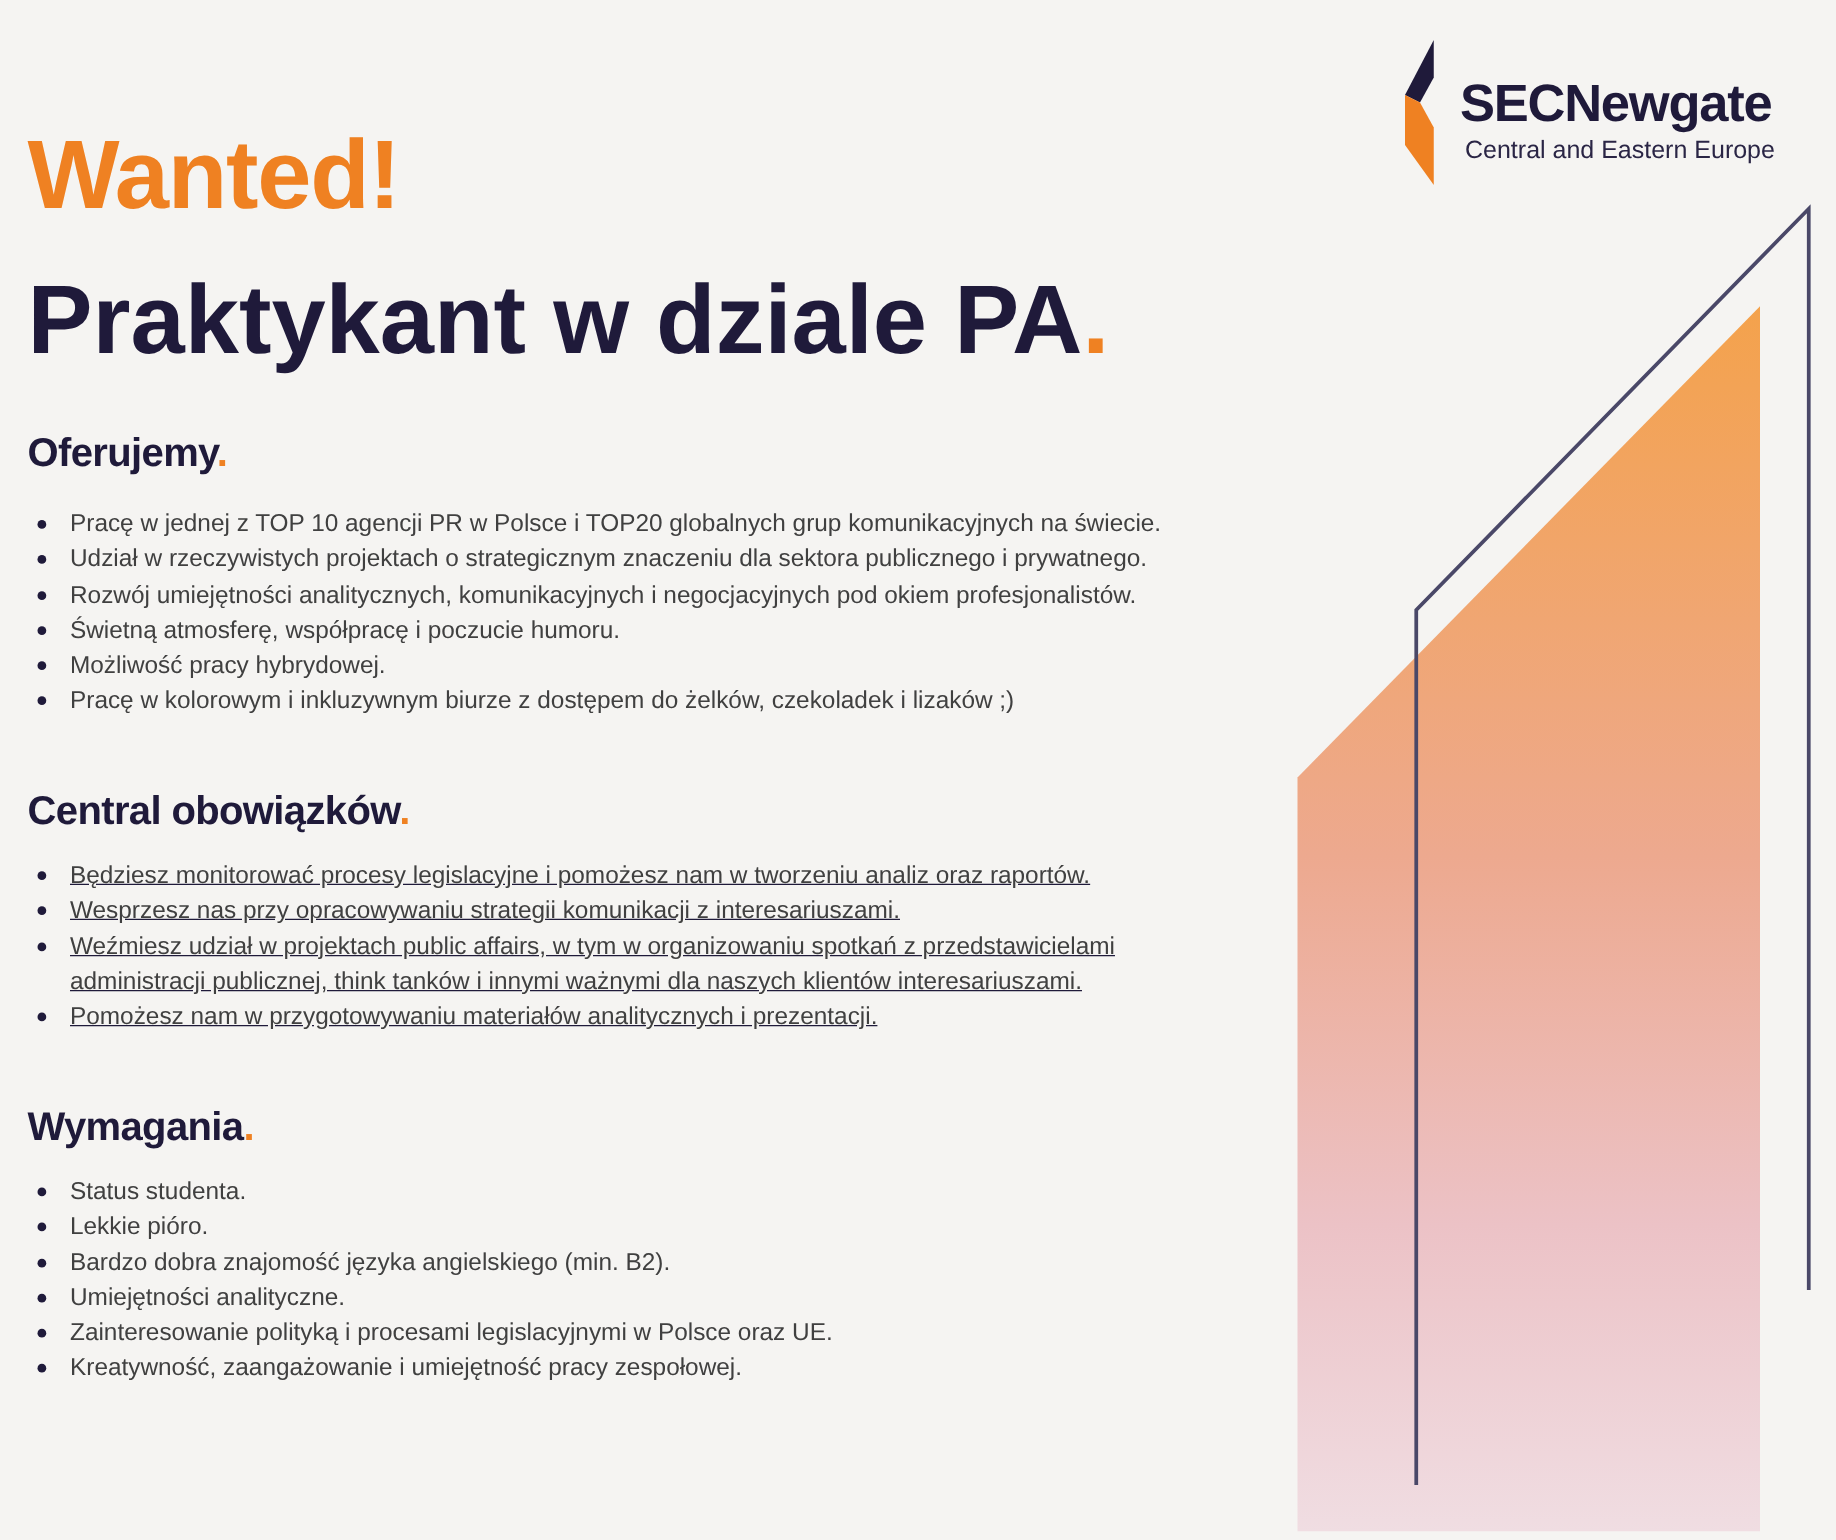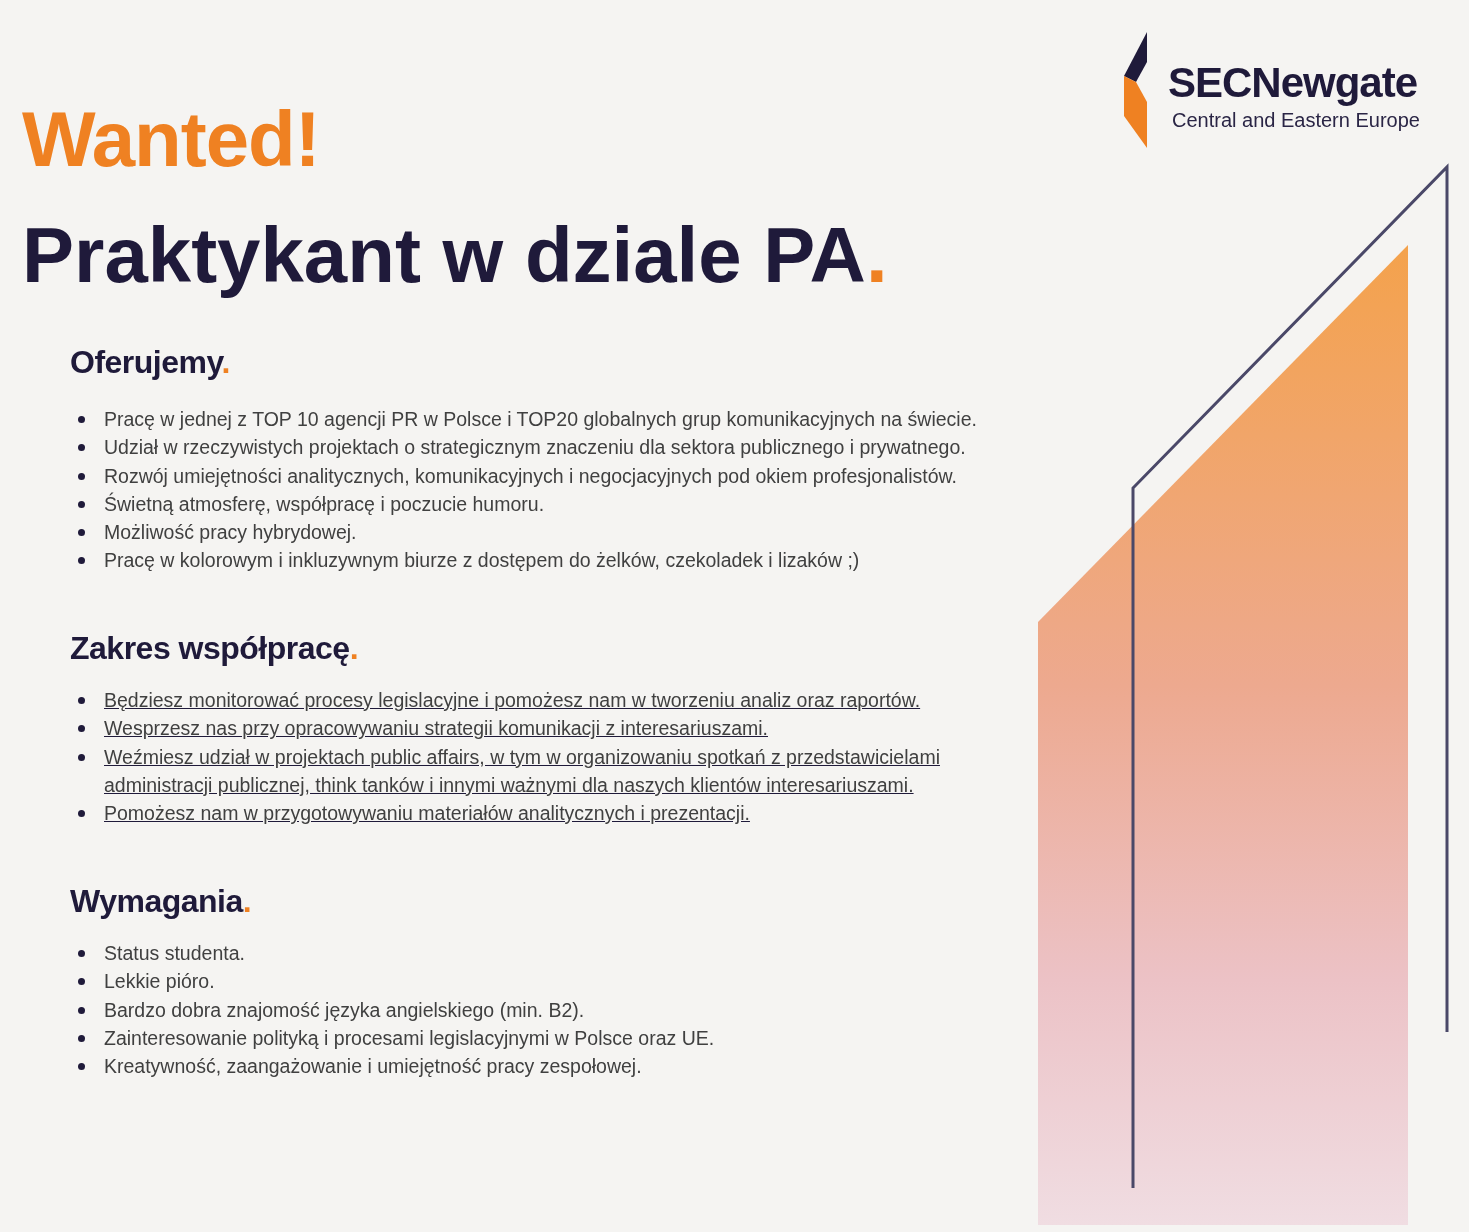--- a/index.html
+++ b/index.html
@@ -26,21 +26,21 @@
       position: absolute; left: 22px; top: 100px;
       font-size: 78px; font-weight: 700; color: #ef8122;
       line-height: 1; letter-spacing: -1px; text-align: right;
     }
     .job-title {
       position: absolute; left: 22px; top: 216px;
       font-size: 78px; font-weight: 700; color: #1f1a3a;
       line-height: 1; letter-spacing: 0px;
     }
     .dot { color: #ef8122; }
-    .section { position: absolute; left: 22px; width: 1000px; margin-left: 48px; }
+    .section { position: absolute; left: 22px; width: 1000px; }
     .section h2 {
       margin: 0; font-size: 32px; font-weight: 700; color: #1f1a3a;
       line-height: 1; letter-spacing: -0.5px;
     }
     .section ul { margin: 0; padding: 0; list-style: none; }
     .section li {
       position: relative; padding-left: 34px;
       font-size: 19.5px; line-height: 28.3px; color: #404040;
     }
     .section li::before {
@@ -89,31 +89,32 @@
     <li>Pracę w jednej z TOP 10 agencji PR w Polsce i TOP20 globalnych grup komunikacyjnych na świecie.</li>
     <li>Udział w rzeczywistych projektach o strategicznym znaczeniu dla sektora publicznego i prywatnego.</li>
     <li>Rozwój umiejętności analitycznych, komunikacyjnych i negocjacyjnych pod okiem profesjonalistów.</li>
     <li>Świetną atmosferę, współpracę i poczucie humoru.</li>
     <li>Możliwość pracy hybrydowej.</li>
     <li>Pracę w kolorowym i inkluzywnym biurze z dostępem do żelków, czekoladek i lizaków ;)</li>
   </ul>
 </div>
 
 <div class="section" id="sec-duties">
-  <h2><span>Zakres współpracę</span><span class="dot">.</span></h2>
+  <h2><span>Central obowiązków</span><span class="dot">.</span></h2>
   <ul style="width:960px;">
     <li>Będziesz monitorować procesy legislacyjne i pomożesz nam w tworzeniu analiz oraz raportów.</li>
     <li>Wesprzesz nas przy opracowywaniu strategii komunikacji z interesariuszami.</li>
     <li>Weźmiesz udział w projektach public affairs, w tym w organizowaniu spotkań z przedstawicielami administracji publicznej, think tanków i innymi ważnymi dla naszych klientów interesariuszami.</li>
     <li>Pomożesz nam w przygotowywaniu materiałów analitycznych i prezentacji.</li>
   </ul>
 </div>
 
 <div class="section" id="sec-req">
   <h2><span>Wymagania</span><span class="dot">.</span></h2>
   <ul>
     <li>Status studenta.</li>
     <li>Lekkie pióro.</li>
     <li>Bardzo dobra znajomość języka angielskiego (min. B2).</li>
+    <li>Umiejętności analityczne.</li>
     <li>Zainteresowanie polityką i procesami legislacyjnymi w Polsce oraz UE.</li>
     <li>Kreatywność, zaangażowanie i umiejętność pracy zespołowej.</li>
   </ul>
 </div>
 
 </body></html>

